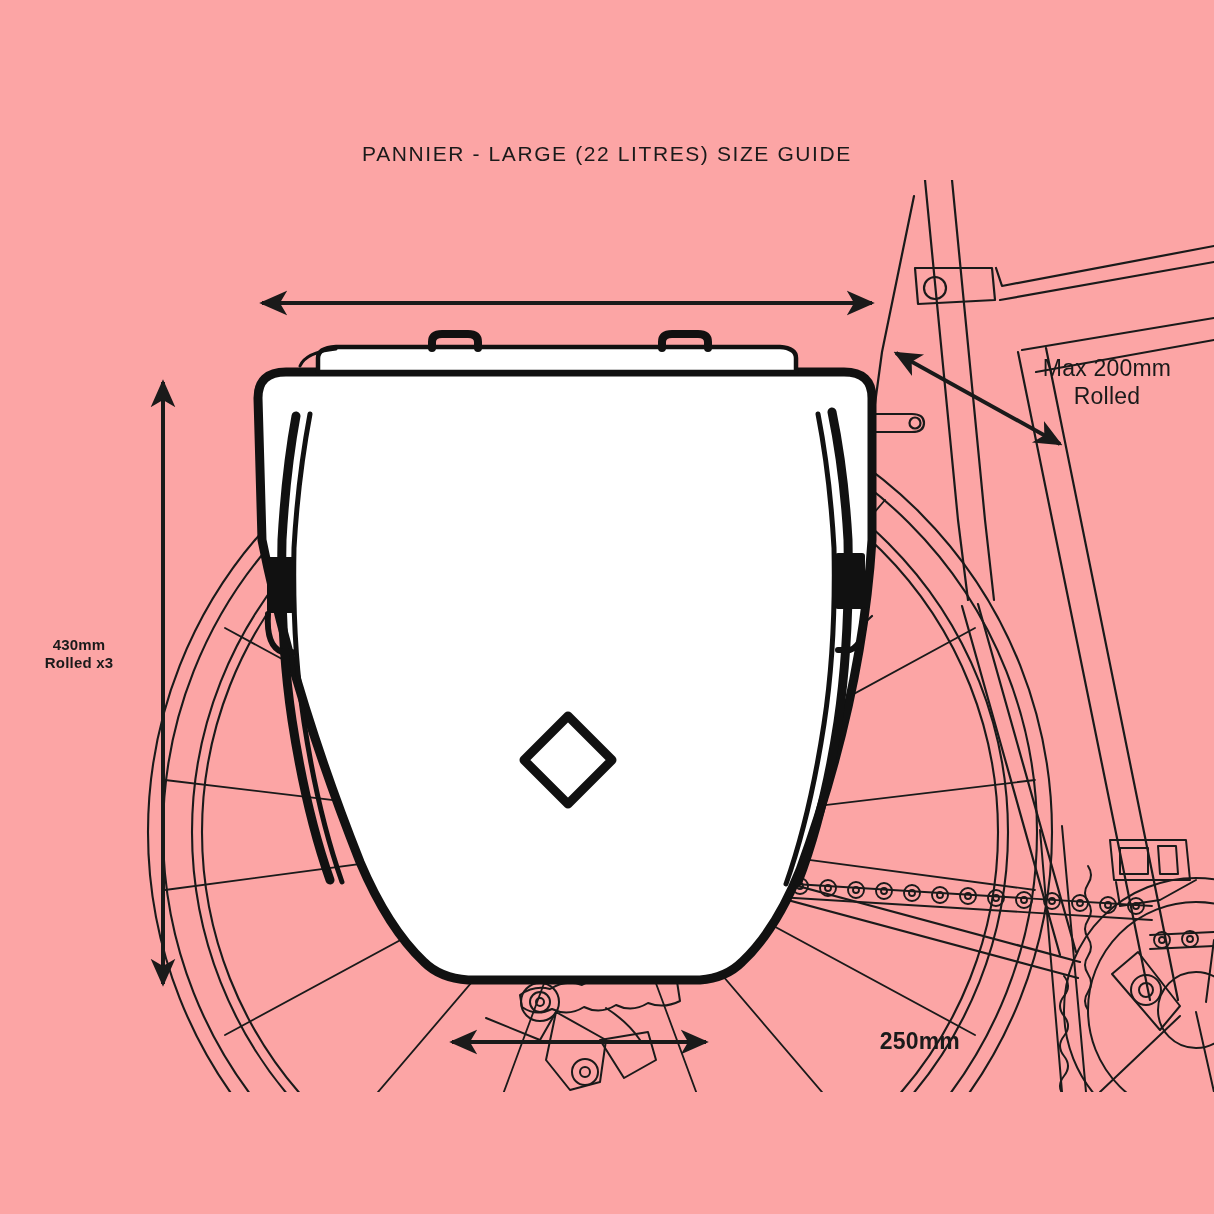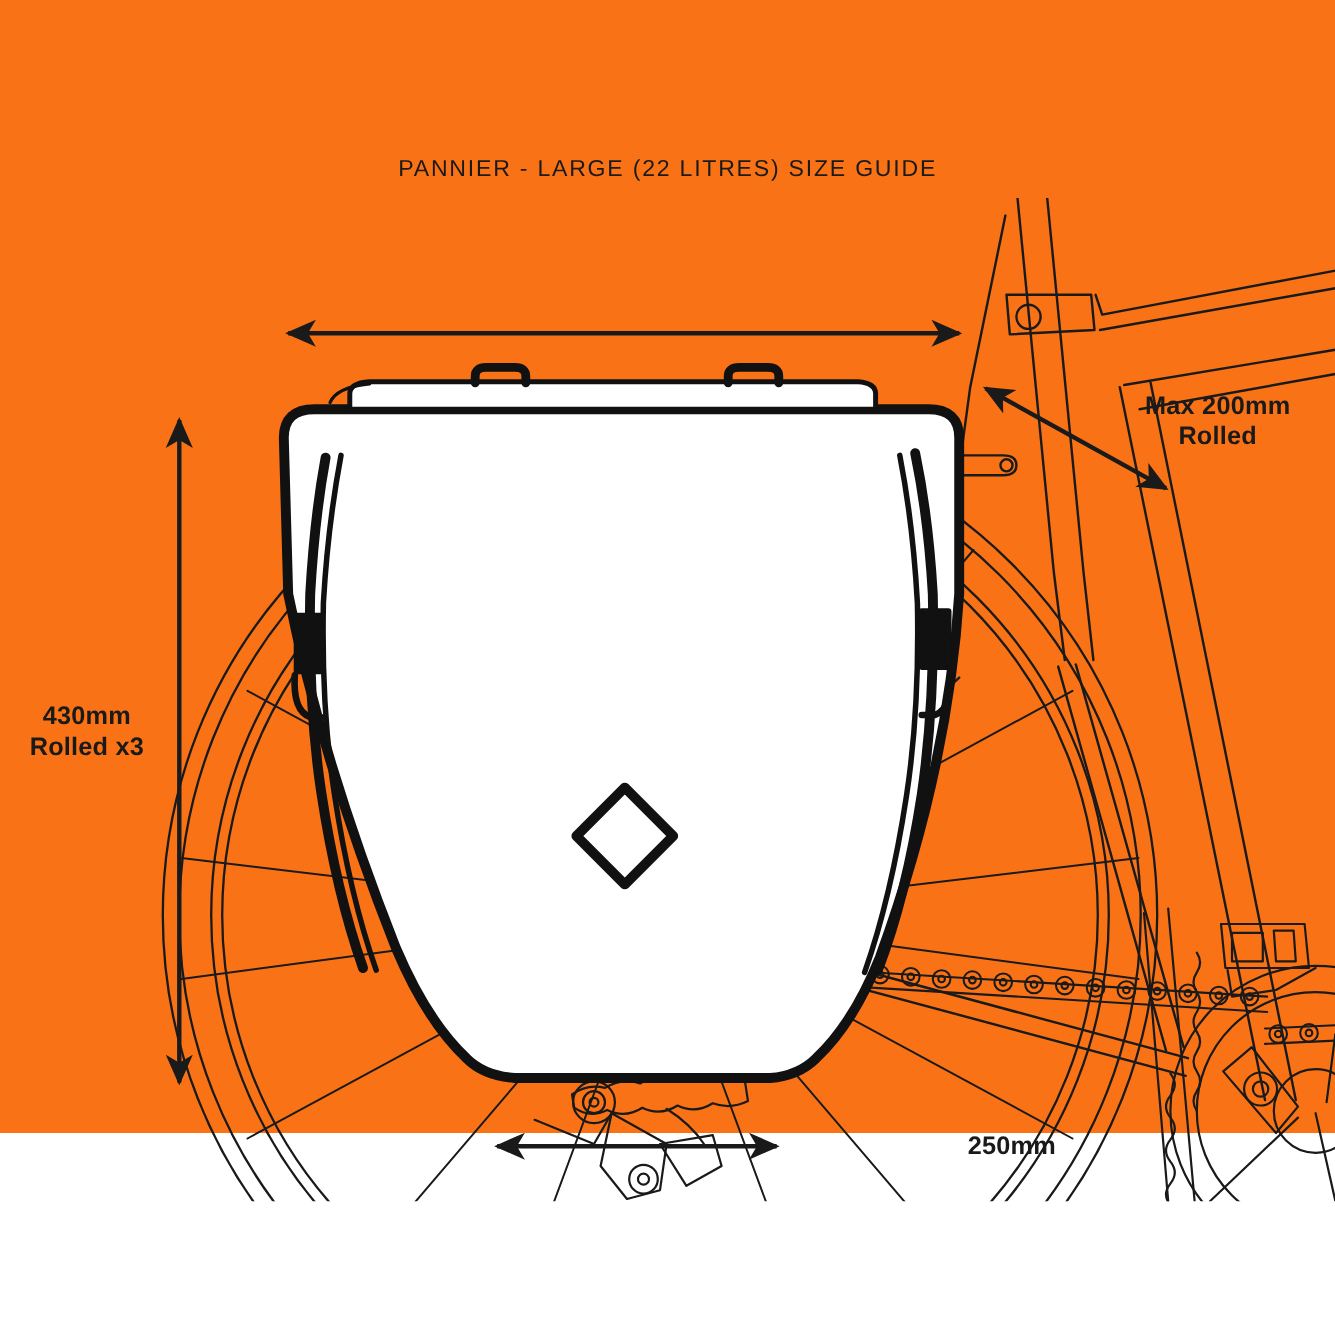--- a/index.html
+++ b/index.html
@@ -11,22 +11,22 @@
   body {
     width: 1214px;
     height: 1214px;
     overflow: hidden;
     font-family: "Liberation Sans", sans-serif;
     color: #1a1a1a;
   }
   #stage {
     position: relative;
     width: 1214px;
-    height: 1030px;
-    background: #f97316;
+    height: 1214px;
+    background: #fca5a5;
   }
   #art {
     position: absolute;
     left: 0;
     top: 0;
     width: 1214px;
     height: 1214px;
   }
   .lbl {
     position: absolute;
@@ -51,31 +51,31 @@
     text-align: center;
     font-size: 23px;
     font-weight: 700;
     letter-spacing: 0.3px;
   }
   #label-height {
     left: 6px;
     top: 636px;
     width: 146px;
     text-align: center;
-    font-size: 23px;
+    font-size: 15px;
     font-weight: 700;
     letter-spacing: 0.2px;
   }
   #label-depth {
     left: 1014px;
     top: 354px;
     width: 186px;
     text-align: center;
     font-size: 23px;
-    font-weight: 700;
+    font-weight: 400;
     letter-spacing: 0.2px;
   }
   #label-bottom {
     left: 770px;
     top: 1027px;
     width: 190px;
     text-align: right;
     font-size: 23px;
     font-weight: 700;
     letter-spacing: 0.2px;

